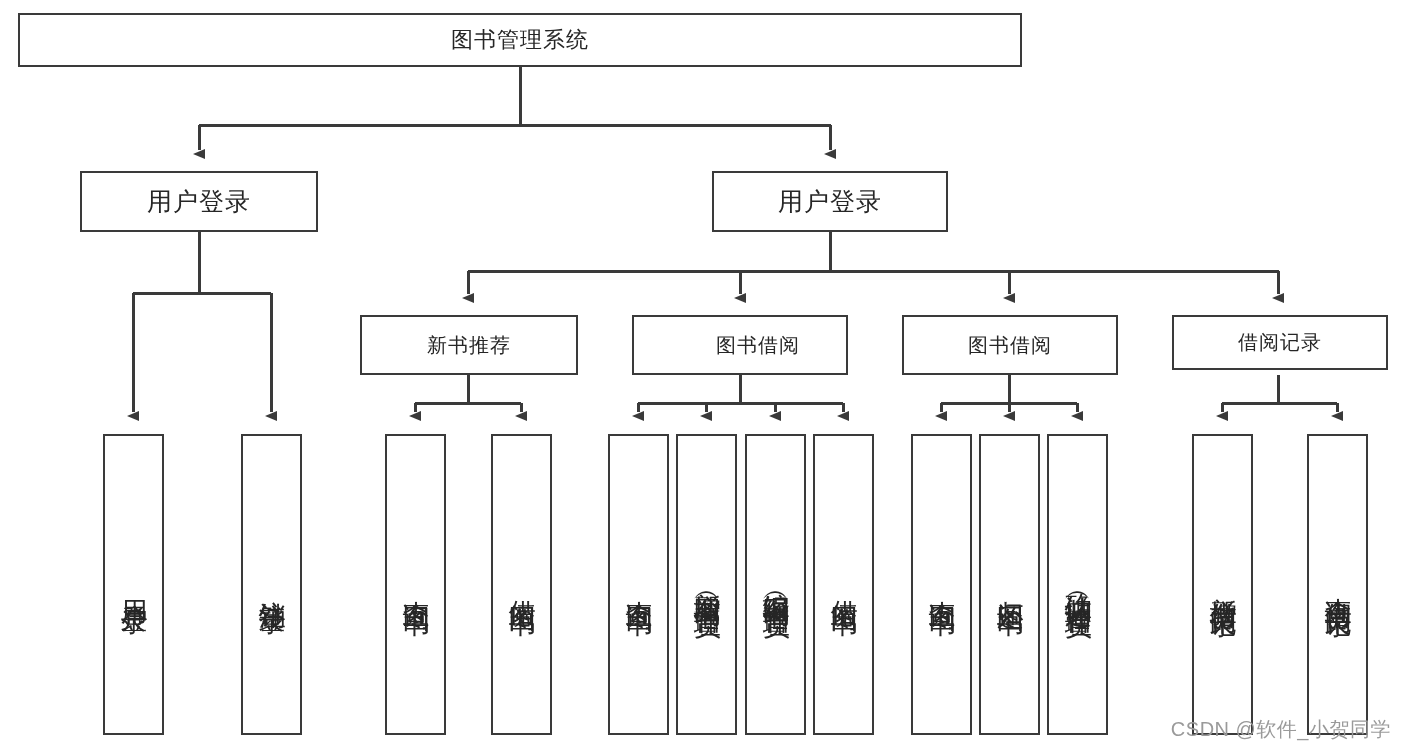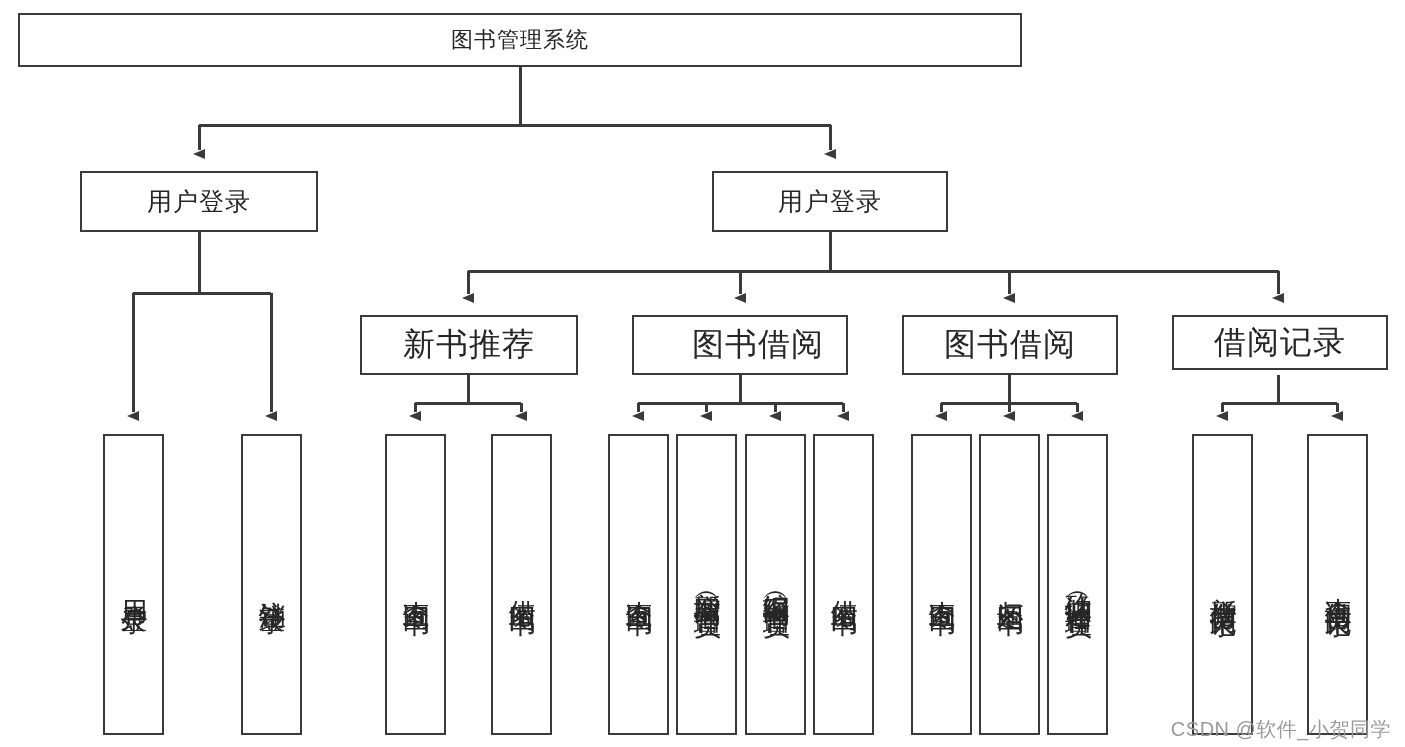--- a/index.html
+++ b/index.html
@@ -35,21 +35,21 @@
   }
   .node.root{
     font-size:22px;
     letter-spacing:1px;
   }
   .node.lvl2{
     font-size:25px;
     letter-spacing:1px;
   }
   .node.lvl3{
-    font-size:32px;
+    font-size:20px;
     letter-spacing:1px;
   }
   .node.leaf{
     font-size:27px;
     align-items:center;
     justify-content:center;
     padding:4px 0;
   }
   .vtext{
     writing-mode:vertical-rl;

